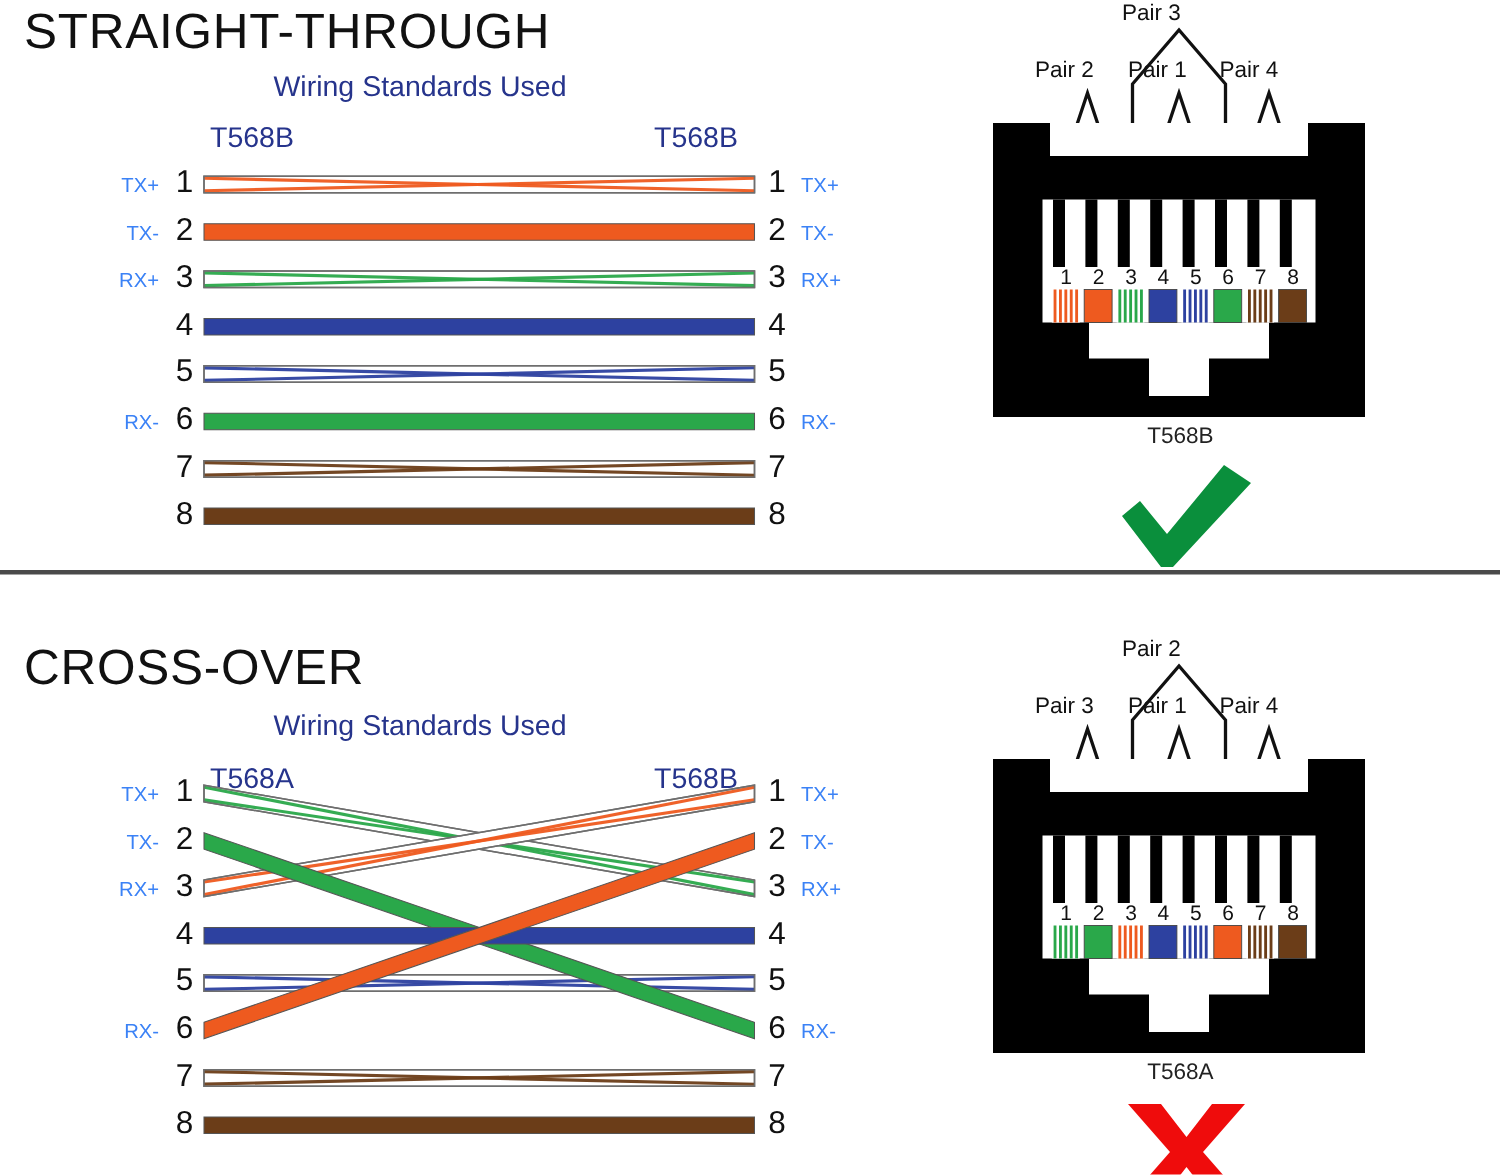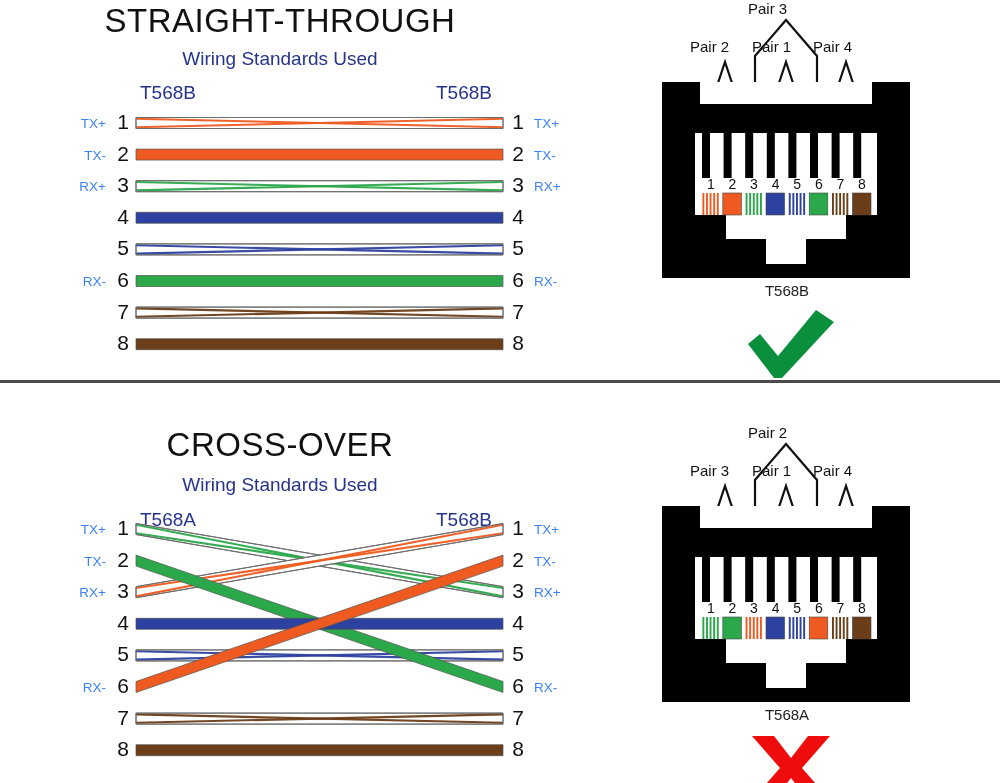--- a/index.html
+++ b/index.html
@@ -7,22 +7,22 @@
     width:1000px;height:783px;background:#ffffff;
     font-family:"Liberation Sans", sans-serif;
     color:#1a1a1a;overflow:hidden;position:relative;
   }
   .panel{position:absolute;left:0;width:1000px;height:382px;}
   #panel-top{top:0;}
   #panel-bottom{top:406px;height:400px;}
   .divider{position:absolute;left:0;top:380px;width:1000px;height:3px;background:#4a4a4a;}
 
   .title{
-    position:absolute;left:0;width:560px;text-align:center;
-    font-size:33px;font-weight:400;letter-spacing:.5px;color:#111;
+    position:absolute;left:0;width:560px;
+    font-size:33px;font-weight:400;letter-spacing:.5px;color:#111;padding-left:16px;
   }
   .subtitle{
     position:absolute;left:0;width:560px;text-align:center;
     font-size:19px;color:#26348c;font-weight:400;
   }
   .std-left,.std-right{
     position:absolute;font-size:19px;color:#26348c;font-weight:400;
   }
 
   .rowlabel{

